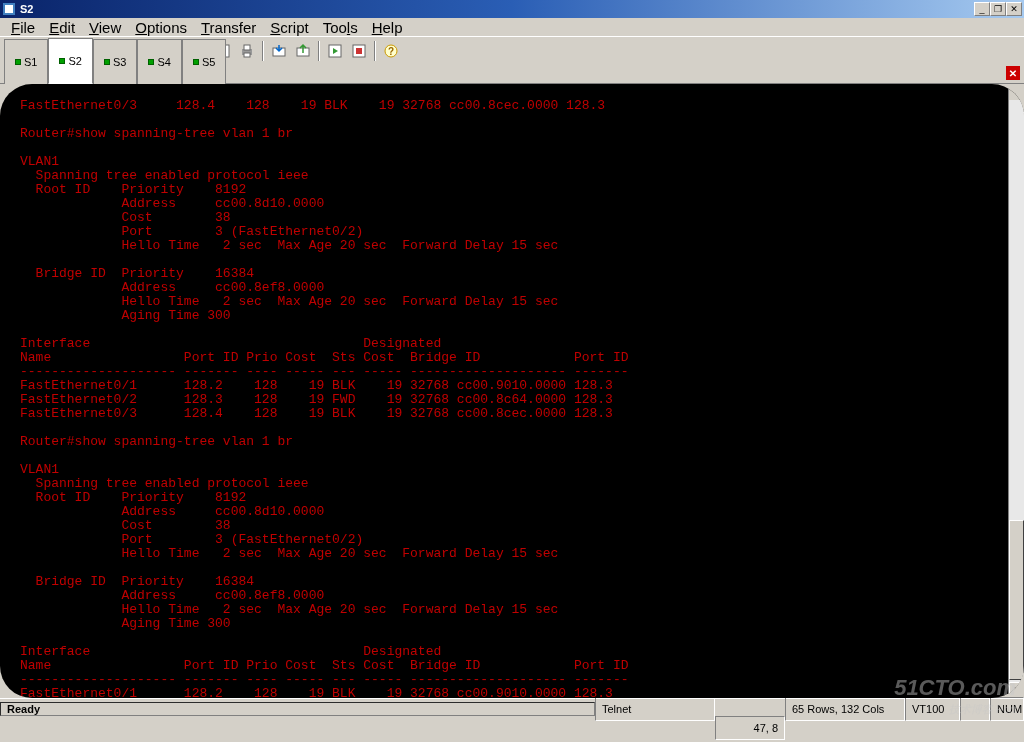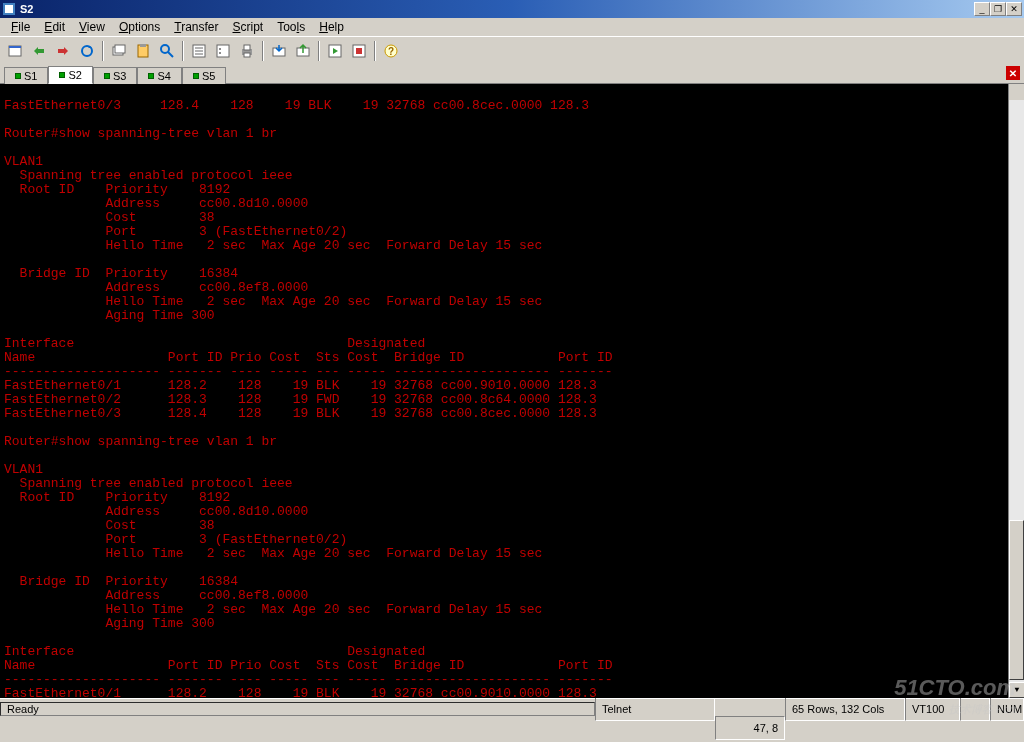--- a/index.html
+++ b/index.html
@@ -24,70 +24,70 @@
 .titlebar .title { flex: 1; font-weight: bold; font-size: 11px; }
 .titlebar .win-controls { display: flex; gap: 0; }
 .titlebar .win-btn {
   width: 16px; height: 14px; background: #d4d0c8; border: 1px solid #fff;
   border-right-color: #808080; border-bottom-color: #808080;
   font-size: 9px; display: flex; align-items: center; justify-content: center; color:#000;
   font-family: Arial;
 }
 .menubar {
   background: #d4d0c8; height: 18px; display: flex; align-items: center;
-  padding: 0 4px; font-size: 12px; text-align: right;
+  padding: 0 4px; font-size: 15px; text-align: right;
 }
 .menubar .menu-item { padding: 1px 7px; cursor: default; }
 .menubar .menu-item u { text-decoration: underline; }
 .toolbar {
   background: #d4d0c8; height: 28px; display: flex; align-items: center;
   padding: 0 4px; gap: 2px; border-top: 1px solid #fff;
 }
 .toolbar .tb-btn {
   width: 22px; height: 22px; display: flex; align-items: center; justify-content: center;
   border: 1px solid transparent;
 }
 .toolbar .tb-sep { width: 2px; height: 20px; margin: 0 2px; border-left: 1px solid #808080; border-right: 1px solid #fff; }
 .tabbar {
   background: #d4d0c8; height: 20px; display: flex; align-items: flex-end; padding-left: 4px;
   border-bottom: 1px solid #808080; position:relative;
 }
 .tab {
   background: #d4d0c8; border: 1px solid #808080; border-bottom: none;
-  padding: 2px 10px; margin-right: 0px; font-size: 11px; cursor: default;
+  padding: 16px 10px; margin-right: 0px; font-size: 11px; cursor: default;
   display:flex; align-items:center; gap:3px;
   position:relative; top:1px;
 }
 .tab.active { background: #fff; border-bottom: 1px solid #fff; z-index:2; }
 .tab .dot { width:6px; height:6px; background:#00a000; display:inline-block; border:1px solid #006000;}
 .tab-close { position:absolute; right:4px; top:2px; width:14px; height:14px; background:#c00; color:#fff; font-size:10px; display:flex; align-items:center; justify-content:center; font-weight:bold; }
 .terminal {
   background: #000; color: #c00000;
   font-family: "Courier New", monospace; font-size: 13px; line-height: 14px;
-  height: 614px; padding: 1px 4px; white-space: pre; overflow: hidden; position:relative;
+  height: 614px; padding: 1px 20px; white-space: pre; overflow: hidden; position:relative;border-radius:32px;
 }
 .terminal .scrollbar {
   position:absolute; right:0; top:0; bottom:0; width:16px; background:#d4d0c8;
   border-left:1px solid #808080;
 }
 .terminal .scrollbar .sb-btn { width:16px; height:16px; background:#d4d0c8; border:1px solid #fff; border-right-color:#404040; border-bottom-color:#404040; display:flex; align-items:center; justify-content:center; font-size:8px; color:#000;}
 .terminal .scrollbar .sb-track { position:absolute; top:16px; bottom:16px; left:0; right:0; background:#e8e8e8;}
 .terminal .scrollbar .sb-thumb { position:absolute; left:0; right:0; top:420px; height:160px; background:#d4d0c8; border:1px solid #fff; border-right-color:#404040; border-bottom-color:#404040;}
 .terminal .scrollbar .sb-down{ position:absolute; bottom:0;}
 .statusbar {
   background: #d4d0c8; height: 20px; display: flex; align-items: center;
   border-top: 1px solid #fff; font-size: 11px;
 }
 .statusbar .cell {
   border: 1px solid #808080; border-top-color: #808080; border-left-color: #808080;
   border-right-color: #fff; border-bottom-color: #fff;
   padding: 1px 6px; height: 24px;
   display:flex; align-items:center;
 }
-.statusbar .ready { flex:1; border:1px inset #808080; padding-left:6px;}
+.statusbar .ready { flex:1; border:1px inset #808080; padding-left:6px;font-weight:bold;}
 .watermark {
   position: absolute; right: 8px; bottom: 24px; color: rgba(200,200,200,0.45);
   font-family: Arial; font-size: 22px; font-weight: bold; font-style: italic;
   text-align:right; line-height:18px; pointer-events:none;margin-top:8px;
 }
 .watermark .sub{ font-size:11px; font-weight:normal;}
 </style>
 </head>
 <body>
 

